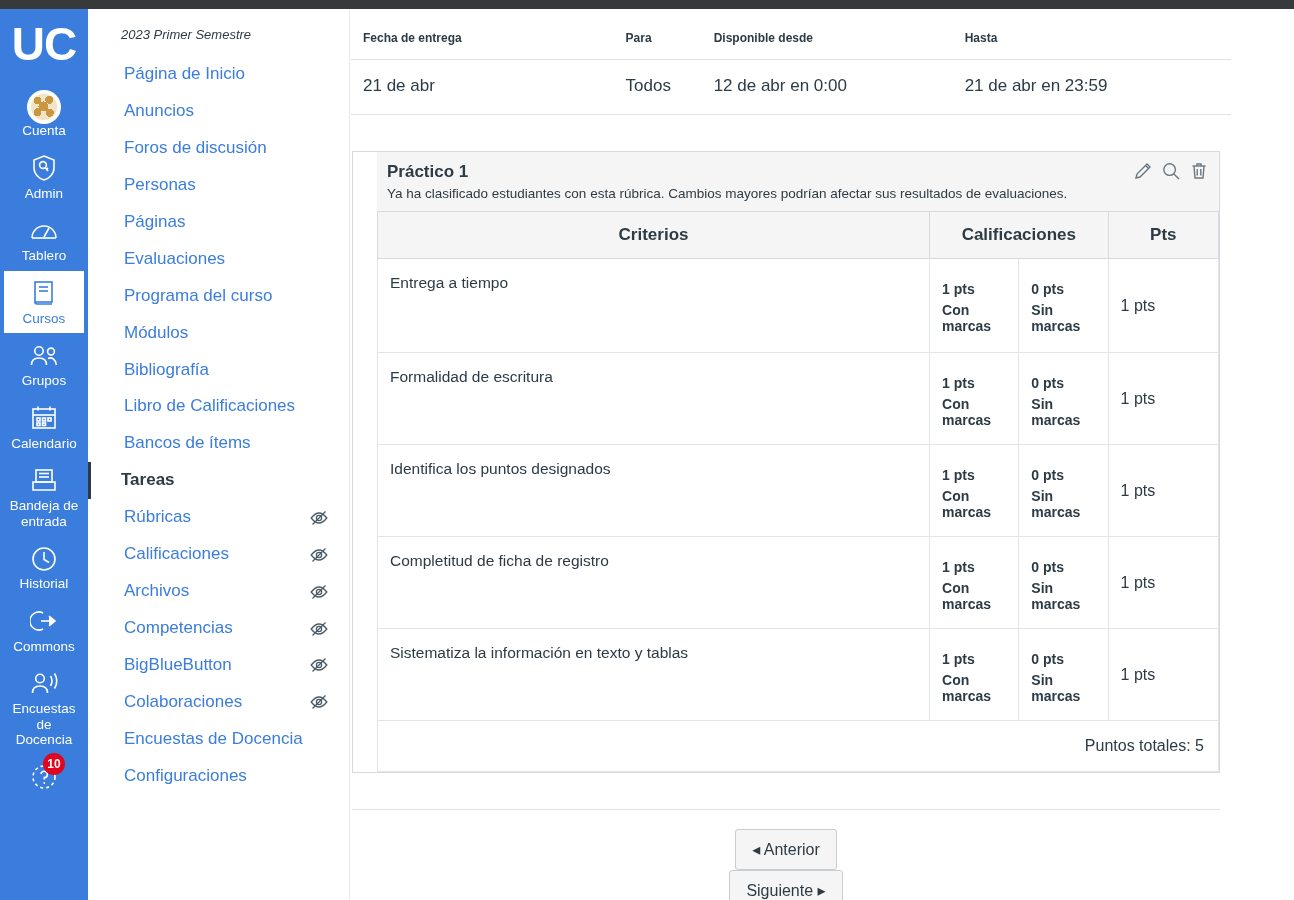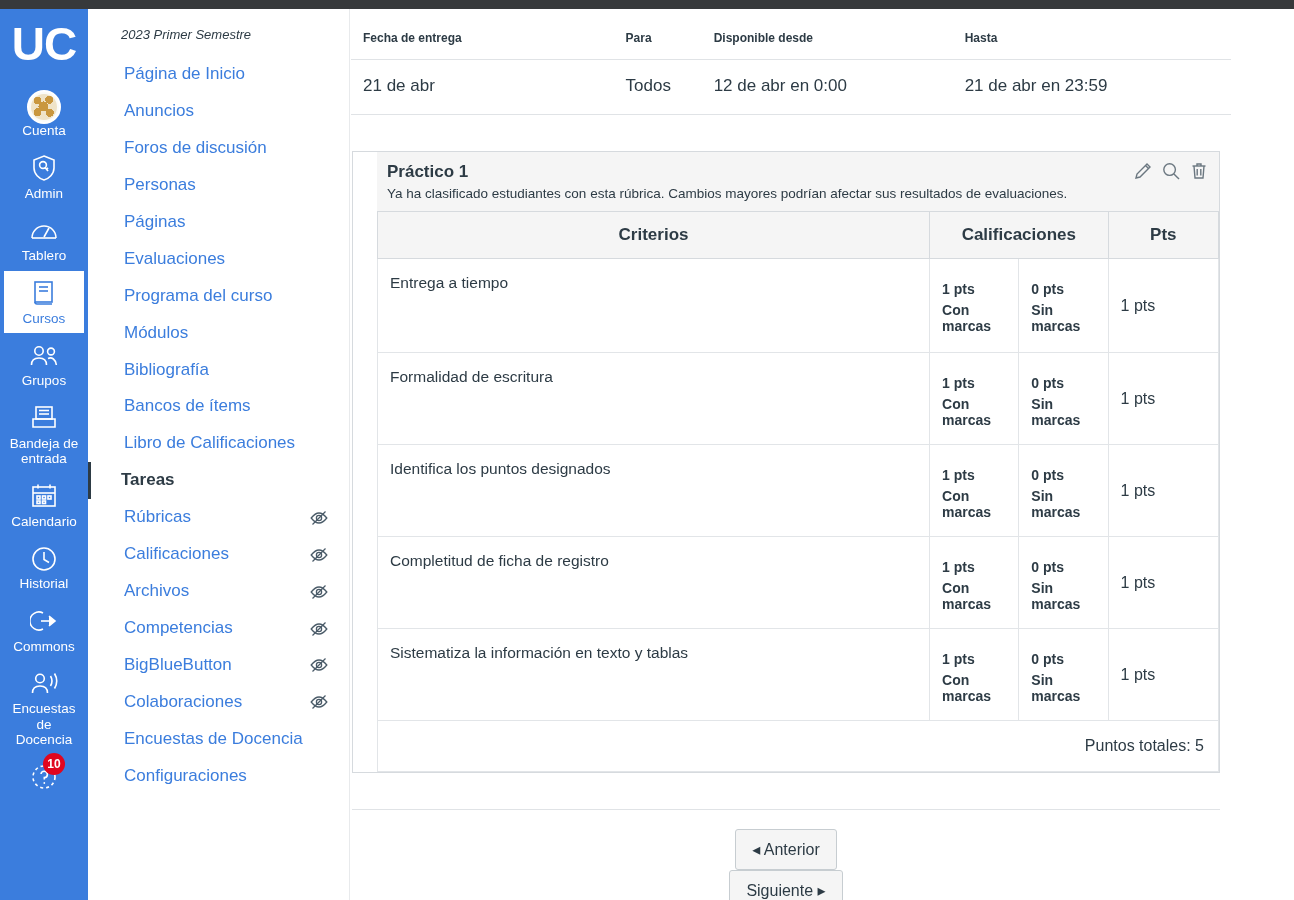--- a/index.html
+++ b/index.html
@@ -227,49 +227,49 @@
             <circle cx="22" cy="7.5" r="3.4"></circle>
             <path d="M19 14.4 q3-1.2 5.4 0.6 t3 6"></path>
           </svg>
       </span>
       <span class="gnav-label">Grupos</span>
     </a>
 
     <a class="gnav-item" href="#">
       <span class="gi">
         <svg width="26" height="26" viewBox="0 0 26 26">
-            <rect x="5" y="2" width="16" height="12"></rect>
-            <path d="M8 5.5 h10"></path>
-            <path d="M8 9 h10"></path>
-            <path d="M2 14 h22 v8 h-22 z"></path>
-          </svg>
-      </span>
-      <span class="gnav-label">Bandeja de entrada</span>
-    </a>
-
-    <a class="gnav-item" href="#">
-      <span class="gi">
-        <svg width="26" height="26" viewBox="0 0 26 26">
             <rect x="2" y="4" width="22" height="19"></rect>
             <path d="M2 10 h22"></path>
             <path d="M7 1.5 v4"></path>
             <path d="M19 1.5 v4"></path>
             <rect x="6" y="13" width="3" height="3"></rect>
             <rect x="11.5" y="13" width="3" height="3"></rect>
             <rect x="17" y="13" width="3" height="3"></rect>
             <rect x="6" y="18" width="3" height="2.5"></rect>
             <rect x="11.5" y="18" width="3" height="2.5"></rect>
           </svg>
       </span>
       <span class="gnav-label">Calendario</span>
     </a>
 
     <a class="gnav-item" href="#">
       <span class="gi">
         <svg width="26" height="26" viewBox="0 0 26 26">
+            <rect x="5" y="2" width="16" height="12"></rect>
+            <path d="M8 5.5 h10"></path>
+            <path d="M8 9 h10"></path>
+            <path d="M2 14 h22 v8 h-22 z"></path>
+          </svg>
+      </span>
+      <span class="gnav-label">Bandeja de entrada</span>
+    </a>
+
+    <a class="gnav-item" href="#">
+      <span class="gi">
+        <svg width="26" height="26" viewBox="0 0 26 26">
             <circle cx="13" cy="13" r="11"></circle>
             <path d="M13 6 v7.5 l5 3"></path>
           </svg>
       </span>
       <span class="gnav-label">Historial</span>
     </a>
 
     <a class="gnav-item" href="#">
       <span class="gi">
         <svg width="28" height="24" viewBox="0 0 28 24" stroke-width="3">
@@ -329,24 +329,24 @@
     <a class="cn-item" href="#">
         <span class="cn-label">Programa del curso</span>
       </a>
     <a class="cn-item" href="#">
         <span class="cn-label">Módulos</span>
       </a>
     <a class="cn-item" href="#">
         <span class="cn-label">Bibliografía</span>
       </a>
     <a class="cn-item" href="#">
+        <span class="cn-label">Libro de Calificaciones</span>
+      </a>
+    <a class="cn-item" href="#">
         <span class="cn-label">Bancos de ítems</span>
-      </a>
-    <a class="cn-item" href="#">
-        <span class="cn-label">Libro de Calificaciones</span>
       </a>
 
     <a class="cn-item active" href="#">
         <span class="cn-label">Tareas</span>
       </a>
 
     <a class="cn-item" href="#">
       <span class="cn-label">Rúbricas</span>
       <span class="eye-off">
           <svg viewBox="0 0 20 20">

